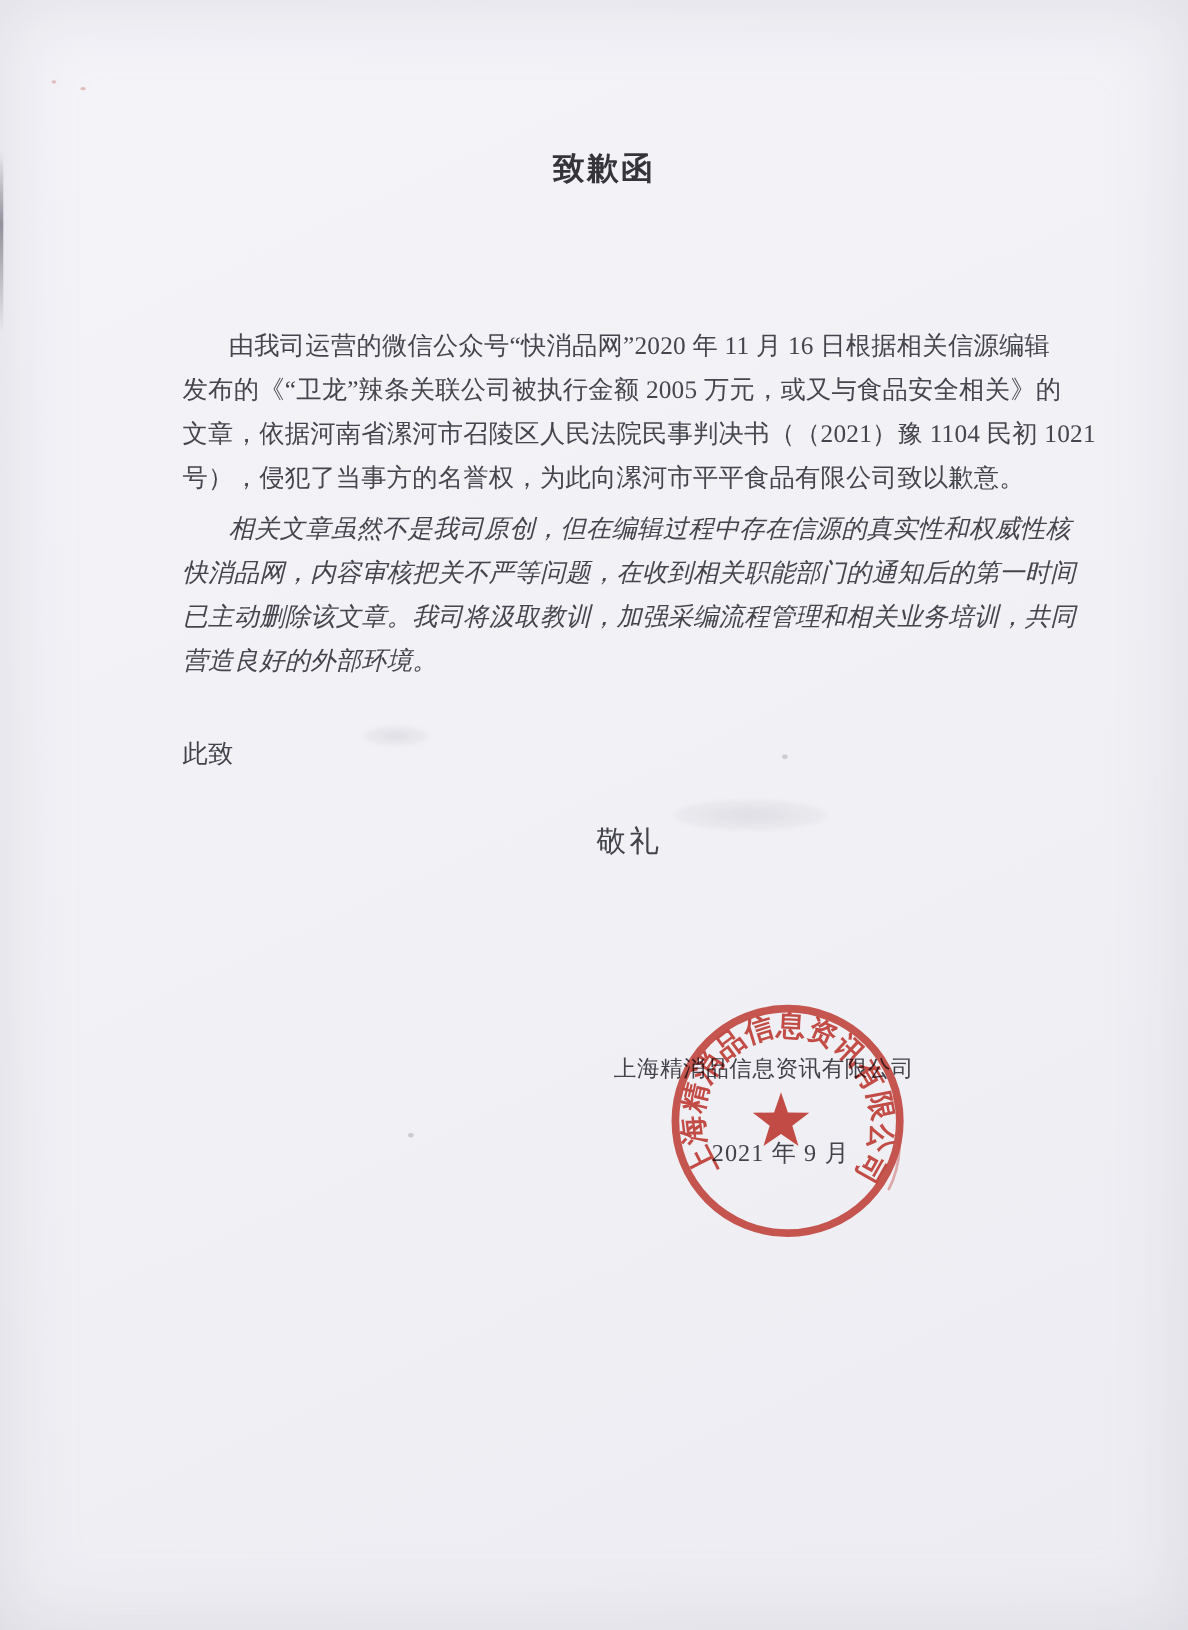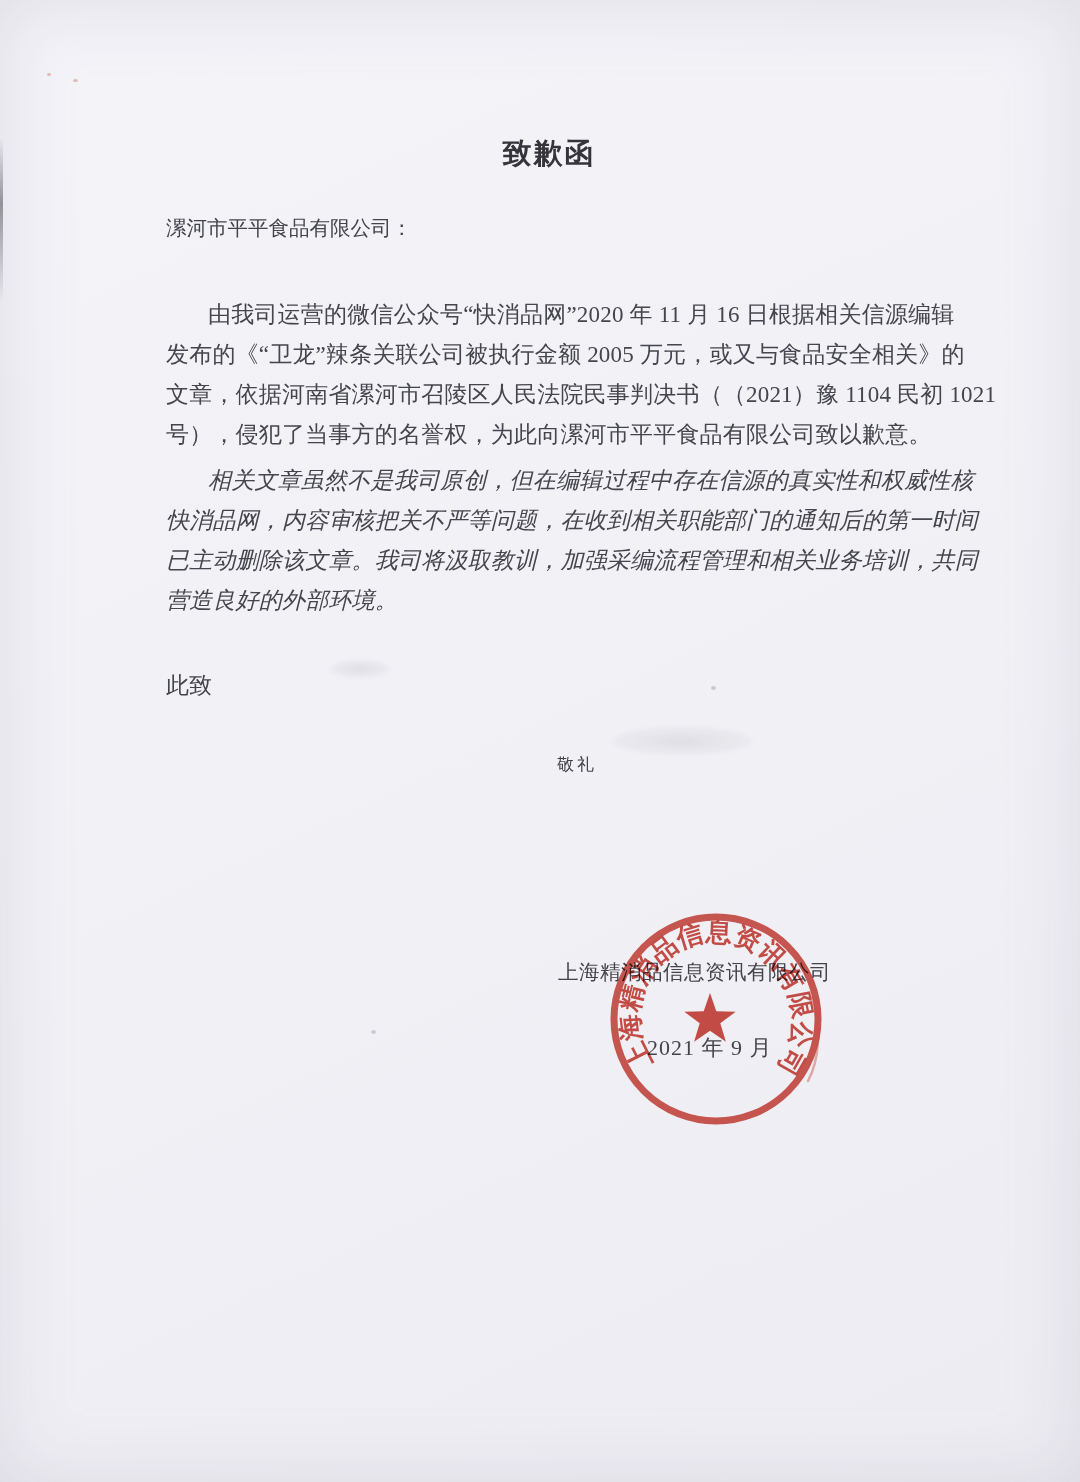--- a/index.html
+++ b/index.html
@@ -30,21 +30,21 @@
   }
   .body-block { position: absolute; left: 166px; top: 295px; width: 748px; }
   .para { margin: 0; }
   .para2 { margin-top: 6px; font-style: italic; }
   .line {
     font-size: 23px; line-height: 40px; height: 40px;
     letter-spacing: 0.2px; white-space: nowrap; color: #45454d;
   }
   .line.indent { padding-left: 42px; }
   .salute  { position: absolute; left: 166px; top: 666px; font-size: 23px; line-height: 40px; }
-  .regards { position: absolute; left: 557px; top: 745px; font-size: 17px; line-height: 40px; letter-spacing: 3px; }
+  .regards { position: absolute; left: 542px; top: 745px; font-size: 27px; line-height: 40px; letter-spacing: 3px; }
   .company { position: absolute; left: 558px; top: 952px; font-size: 20.5px; line-height: 40px; letter-spacing: 0.5px; white-space: nowrap; }
   .date    { position: absolute; left: 647px; top: 1028px; font-size: 22px; line-height: 40px; letter-spacing: 1px; white-space: nowrap; }
   .stamp {
     position: absolute; left: 581px; top: 884px;
     width: 270px; height: 270px;
     mix-blend-mode: multiply; opacity: 0.88;
     filter: blur(0.4px);
   }
   .seal-arc-text {
     font-family: "Liberation Serif", "DejaVu Serif", serif;
@@ -63,21 +63,20 @@
     filter: blur(2px);
   }
 </style>
 </head>
 <body>
 
 <div class="page">
 
   <div class="title">致歉函</div>
 
-  <div class="recipient">漯河市平平食品有限公司：</div>
 
   <div class="body-block">
     <div class="para">
       <div class="line indent">由我司运营的微信公众号“快消品网”2020 年 11 月 16 日根据相关信源编辑</div>
       <div class="line">发布的《“卫龙”辣条关联公司被执行金额 2005 万元，或又与食品安全相关》的</div>
       <div class="line">文章，依据河南省漯河市召陵区人民法院民事判决书（（2021）豫 1104 民初 1021</div>
       <div class="line">号），侵犯了当事方的名誉权，为此向漯河市平平食品有限公司致以歉意。</div>
     </div>
     <div class="para para2">
       <div class="line indent">相关文章虽然不是我司原创，但在编辑过程中存在信源的真实性和权威性核</div>

